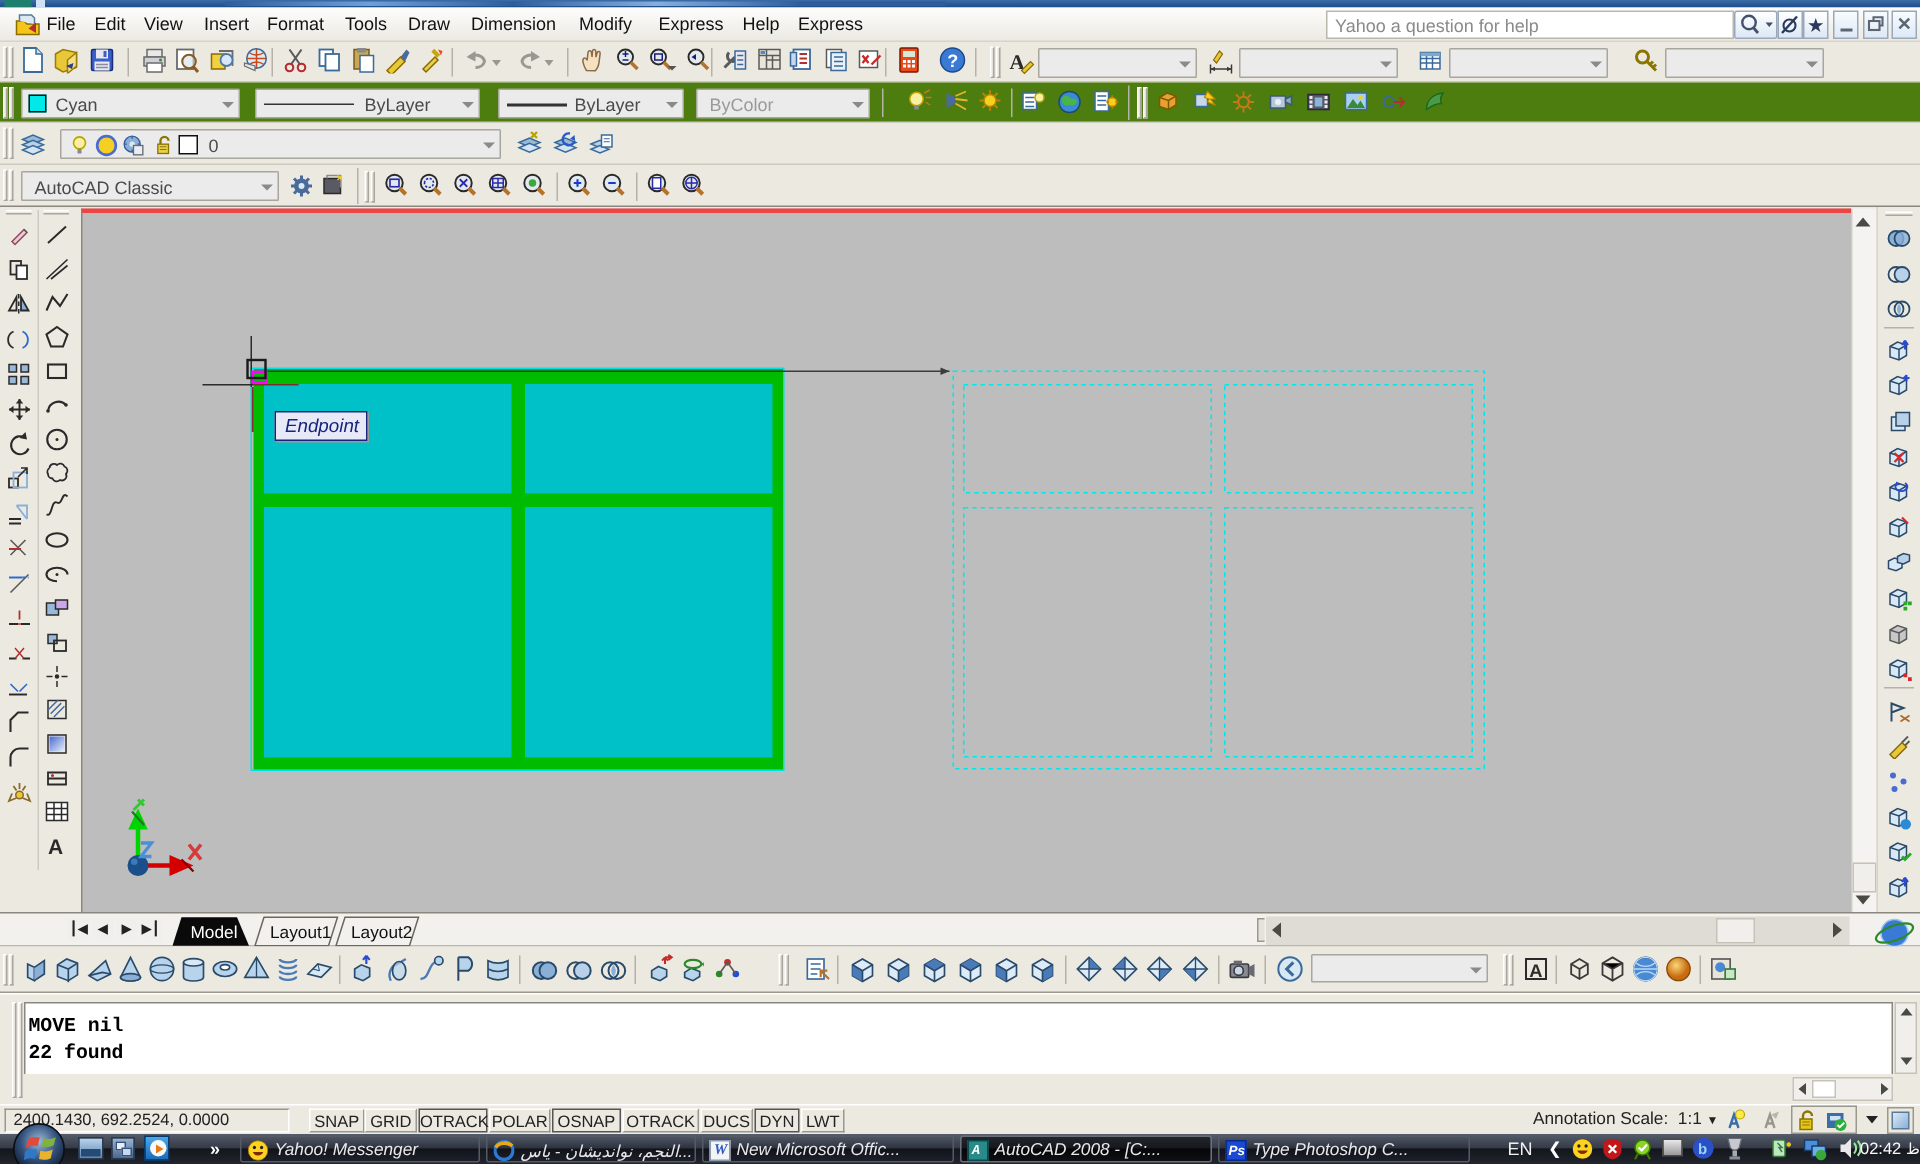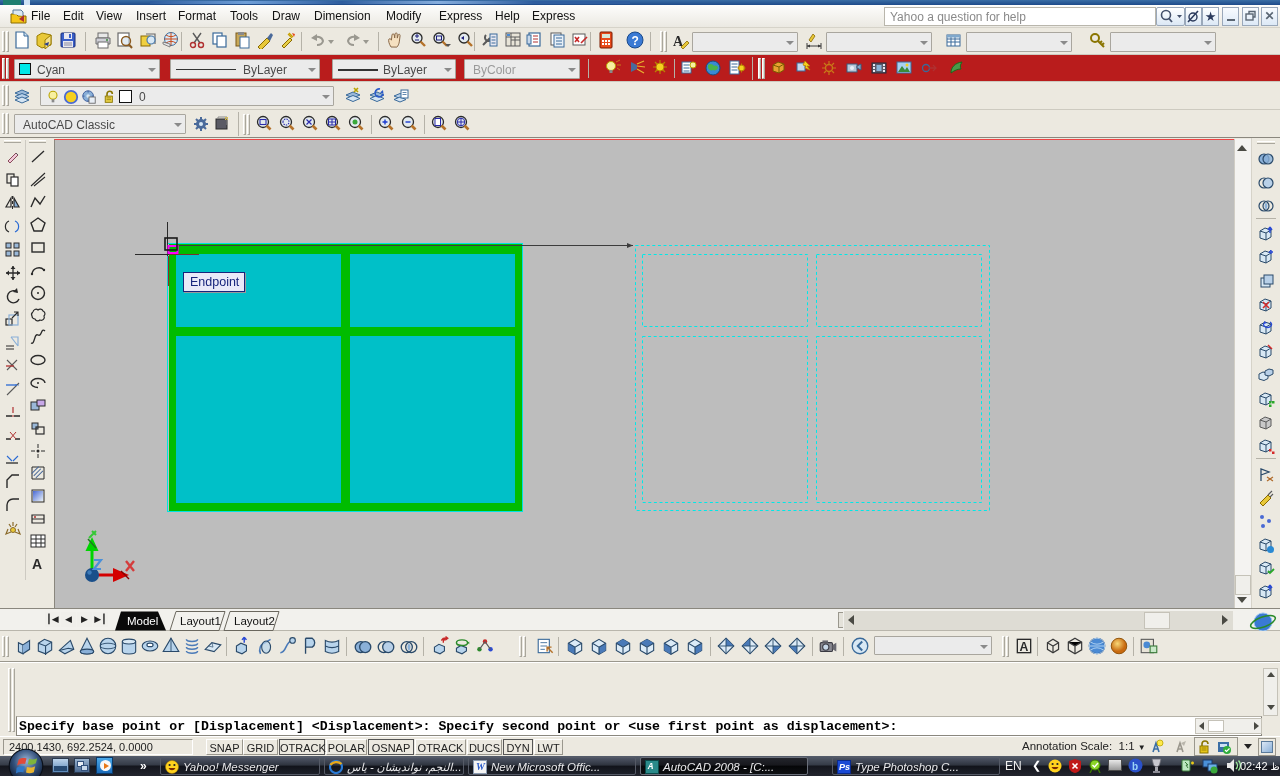--- a/index.html
+++ b/index.html
@@ -3,30 +3,30 @@
 <style>
 *{margin:0;padding:0;box-sizing:border-box;}
 html,body{width:1280px;height:776px;overflow:hidden;font-family:"Liberation Sans",sans-serif;}
 body{position:relative;background:#ece9e0;}
 .abs{position:absolute;}
 
 #titlebar{left:0;top:0;width:1280px;height:5px;background:linear-gradient(#3a6ea5,#1e4a8a);}
 #menubar{left:0;top:5px;width:1280px;height:23px;background:linear-gradient(#fdfdfc,#ebe9e2);border-bottom:1px solid #d6d3c9;}
 .menu{position:absolute;top:4px;font-size:12px;color:#111;}
 #tb1{left:0;top:28px;width:1280px;height:27px;background:#ece9e0;border-bottom:1px solid #cdcac0;}
-#tb2{left:0;top:55px;width:1280px;height:27px;background:#b91c1c;border-bottom:1px solid #cdcac0;}
+#tb2{left:0;top:55px;width:1280px;height:27px;background:#4d7c0f;border-bottom:1px solid #cdcac0;}
 #tb3{left:0;top:82px;width:1280px;height:28px;background:#ece9e0;border-bottom:1px solid #cdcac0;}
 #tb4{left:0;top:110px;width:1280px;height:28px;background:#ece9e0;border-bottom:1px solid #8a877e;}
 .grip{position:absolute;top:3px;width:3px;height:21px;border-left:1px solid #fff;border-top:1px solid #fff;border-right:1px solid #a9a69c;border-bottom:1px solid #a9a69c;background:#e4e1d8;}
 .sep{position:absolute;top:4px;width:1px;height:19px;background:#b5b2a8;}
 .combo{position:absolute;height:20px;background:#ebebeb;border:1px solid #a9a69e;border-radius:1px;font-size:12px;color:#4a4a4a;}
 .combo .da{position:absolute;right:3px;top:8px;width:0;height:0;border-left:4px solid transparent;border-right:4px solid transparent;border-top:4px solid #8a8a8a;}
 
 #mainwrap{left:0;top:138px;width:1280px;height:470px;background:#ece9e0;}
-#canvas{position:absolute;left:54px;top:1px;width:1180px;height:469px;background:#bdbdbd;border-left:1px solid #8a877e;border-top:1px solid #ef4444;}
+#canvas{position:absolute;left:54px;top:1px;width:1180px;height:469px;background:#bdbdbd;border-left:1px solid #8a877e;border-top:3px solid #ef4444;font-style:italic;}
 #vscroll{position:absolute;left:1234px;top:1px;width:17px;height:469px;background:#f4f3f1;border-left:1px solid #d0cdc5;}
 #rtools{position:absolute;left:1251px;top:0px;width:29px;height:470px;background:#ece9e0;border-left:1px solid #d6d3c9;}
 
 #tabrow{left:0;top:608px;width:1280px;height:23px;background:#f2f1ed;border-top:1px solid #8a877e;border-bottom:1px solid #b9b6ac;}
 .tabbtn{position:absolute;top:3px;width:15px;height:15px;background:#f0efeb;font-size:9px;color:#222;text-align:center;line-height:15px;}
 
 #tbb{left:0;top:631px;width:1280px;height:31px;background:#ece9e0;border-bottom:1px solid #9a978d;}
 
 #cmdwin{left:0;top:662px;width:1280px;height:74px;background:#ece9e0;border-top:1px solid #fff;}
 #cmdtext{position:absolute;left:16px;top:5px;width:1246px;height:48px;background:#fff;border:1px solid #8a877e;border-bottom:none;font-family:"Liberation Mono",monospace;font-size:13.2px;font-weight:bold;color:#000;line-height:18px;padding:6px 0 0 2px;}
@@ -1034,21 +1034,21 @@
     <div class="sep" style="left:1133px;top:6px"></div>
     <svg class="abs" style="left:1139px;top:5px" width="20" height="20" viewBox="0 0 18 18">
       <rect x="2" y="3" width="11" height="12" fill="#e8e4d8" stroke="#5a5a5a" stroke-width="1"></rect>
       <circle cx="7" cy="8" r="3" fill="#4a8ad4"></circle>
       <rect x="10" y="9" width="6" height="6" fill="#c8e8c8" stroke="#3a7a3a" stroke-width="1"></rect>
     </svg>
   </div>
 <div class="abs" id="cmdwin">
   <div class="abs" style="left:8px;top:5px;width:3px;height:64px;border-left:1px solid #fff;border-top:1px solid #fff;border-right:1px solid #a9a69c;border-bottom:1px solid #a9a69c;background:#e4e1d8;"></div>
   <div class="abs" style="left:12px;top:5px;width:3px;height:64px;border-left:1px solid #fff;border-top:1px solid #fff;border-right:1px solid #a9a69c;border-bottom:1px solid #a9a69c;background:#e4e1d8;"></div>
-  <div id="cmdinput">Specify base point or [Displacement] &lt;Displacement&gt;: Specify second point or &lt;use first point as displacement&gt;:</div>
+  <div id="cmdtext">MOVE nil<br>22 found</div>
   <div class="abs" style="left:1263px;top:5px;width:15px;height:48px;background:#f0efeb;border:1px solid #c5c2b8;">
     <div class="abs" style="left:3px;top:3px;width:0;height:0;border-left:4px solid transparent;border-right:4px solid transparent;border-bottom:5px solid #4a4a44;"></div>
     <div class="abs" style="left:3px;top:36px;width:0;height:0;border-left:4px solid transparent;border-right:4px solid transparent;border-top:5px solid #4a4a44;"></div>
   </div>
   <div class="abs" style="left:1195px;top:55px;width:67px;height:16px;background:#f0efeb;border:1px solid #c5c2b8;">
     <div class="abs" style="left:3px;top:3px;width:0;height:0;border-top:4px solid transparent;border-bottom:4px solid transparent;border-right:5px solid #4a4a44;"></div>
     <div class="abs" style="left:12px;top:1px;width:16px;height:12px;background:#fff;border:1px solid #c5c2b8;"></div>
     <div class="abs" style="left:58px;top:3px;width:0;height:0;border-top:4px solid transparent;border-bottom:4px solid transparent;border-left:5px solid #4a4a44;"></div>
   </div>
 </div>
@@ -1137,21 +1137,21 @@
         <span style="position:absolute;left:2px;top:0px;font-size:10px;font-weight:bold;color:#2a5ac8;font-family:'Liberation Serif',serif;">W</span>
       </div>
     <div class="tasktext">New Microsoft Offic...</div>
   </div>
   <div class="task" style="left:640px;width:168px;background:linear-gradient(#23252c 0%,#17181d 45%,#050608 50%,#0e1013 100%);border-color:#6a6f7a;">
     <div class="abs" style="left:4px;top:2px;width:14px;height:14px;background:#2a8a8a;border:1px solid #0a4a4a;">
         <span style="position:absolute;left:2px;top:1px;font-size:9px;font-weight:bold;color:#fff;font-family:'Liberation Mono',monospace;">A</span>
       </div>
     <div class="tasktext">AutoCAD 2008 - [C:...</div>
   </div>
-  <div class="task" style="left:812px;width:168px;margin-left:20px;">
+  <div class="task" style="left:812px;width:168px;">
     <div class="abs" style="left:4px;top:2px;width:14px;height:14px;background:#1a4ad4;border:1px solid #0a2a8a;">
         <span style="position:absolute;left:1px;top:1px;font-size:9px;font-weight:bold;color:#fff;">Ps</span>
       </div>
     <div class="tasktext">Type Photoshop C...</div>
   </div>
   <div class="abs" style="left:1005px;top:3px;color:#f0f0f0;font-size:12px;">EN</div>
   <div class="abs" style="left:1032px;top:3px;color:#fff;font-size:11px;">❮</div>
   <svg class="abs" style="left:1048px;top:3px" width="14" height="14" viewBox="0 0 14 14">
       <circle cx="7" cy="7" r="6.5" fill="#ffd21e"></circle>
       <circle cx="4.6" cy="5" r="1.1" fill="#222"></circle>

